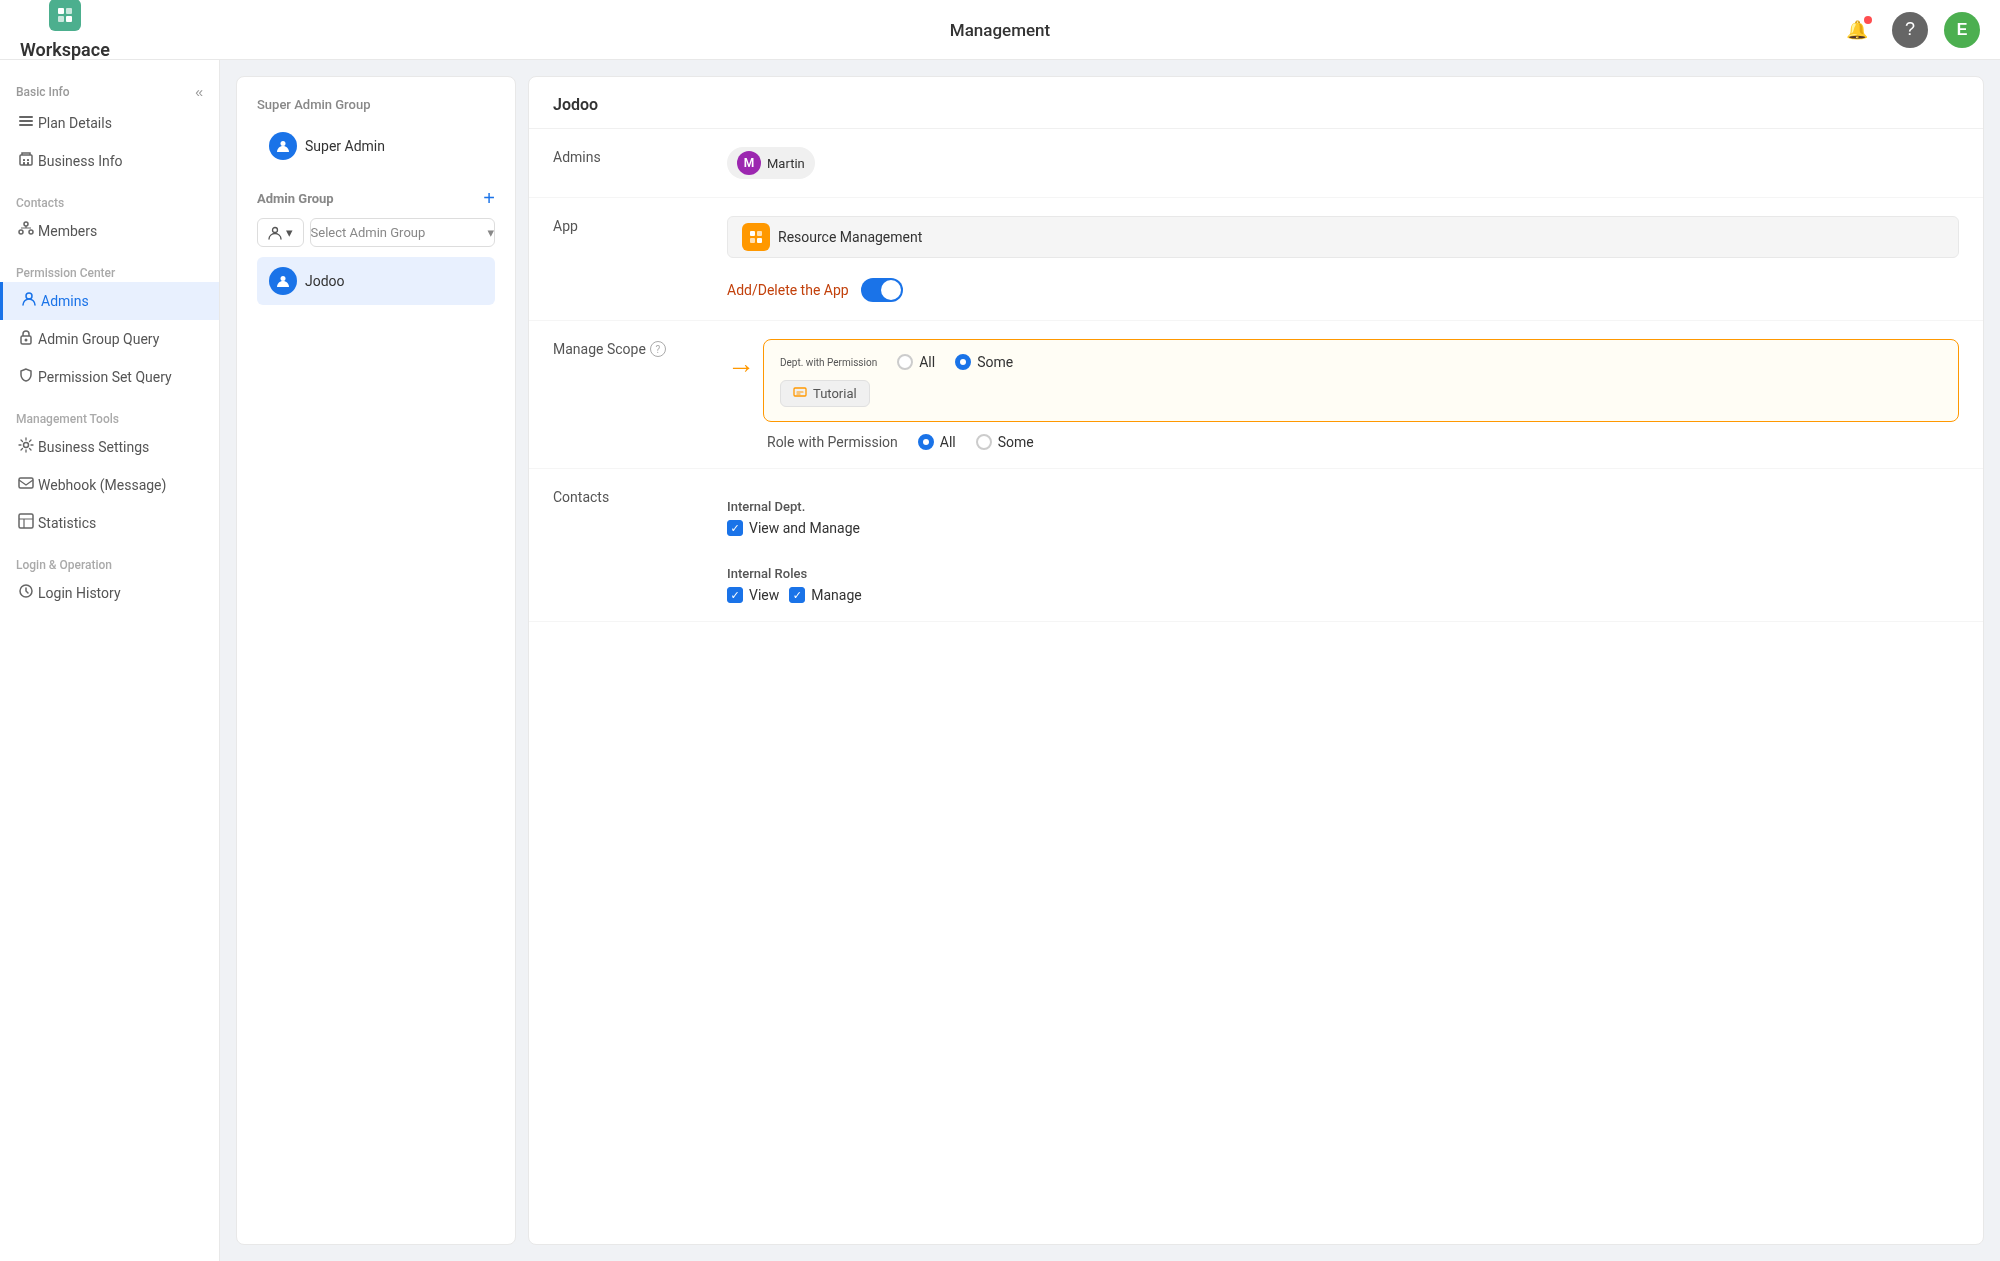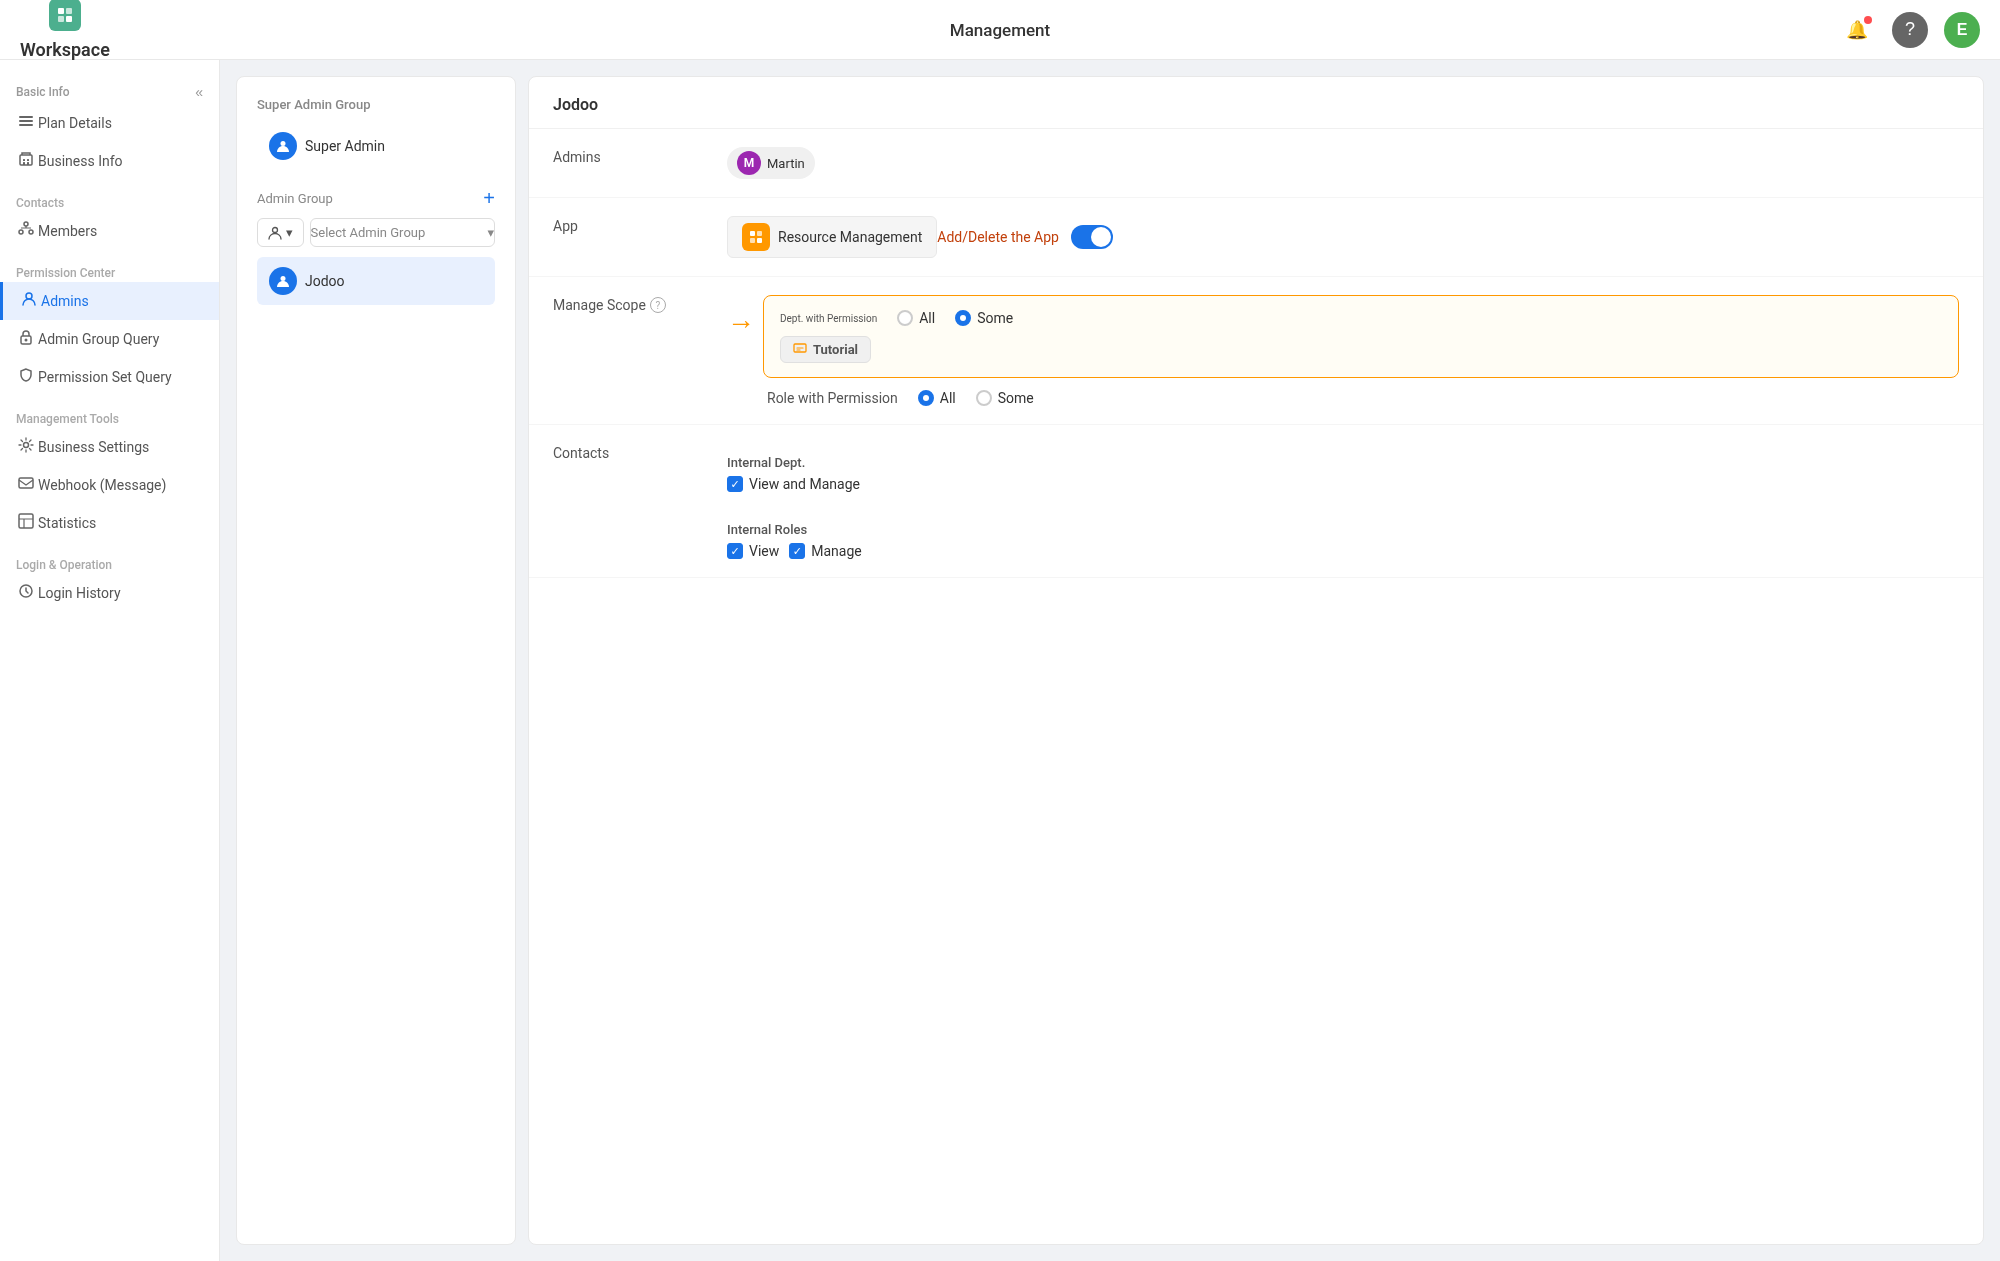--- a/index.html
+++ b/index.html
@@ -34,21 +34,21 @@
 
     
     .main { flex: 1; overflow-y: auto; display: flex; gap: 0; padding: 16px; background: #f0f2f5; }
 
     
     .left-panel { width: 280px; flex-shrink: 0; background: #fff; border-radius: 8px; padding: 20px; margin-right: 12px; border: 1px solid #e8e8e8; }
     .panel-section-label { font-size: 13px; color: #888; font-weight: 500; margin-bottom: 12px; }
     .super-admin-item { display: flex; align-items: center; gap: 8px; padding: 8px 12px; border-radius: 6px; cursor: pointer; }
     .user-avatar-blue { width: 28px; height: 28px; border-radius: 50%; background: #1a73e8; color: #fff; display: flex; align-items: center; justify-content: center; font-size: 14px; }
     .admin-group-header { display: flex; align-items: center; justify-content: space-between; margin-top: 20px; margin-bottom: 10px; }
-    .admin-group-title { font-size: 13px; color: #888; font-weight: 400; }
+    .admin-group-title { font-size: 13px; color: #888; font-weight: 700; }
     .add-btn { background: none; border: none; cursor: pointer; color: #1a73e8; font-size: 20px; font-weight: 300; line-height: 1; }
     .select-group-row { display: flex; align-items: center; gap: 6px; margin-bottom: 10px; }
     .icon-filter-btn { display: flex; align-items: center; gap: 4px; padding: 6px 10px; border: 1px solid #ddd; border-radius: 6px; background: #fff; cursor: pointer; color: #555; font-size: 13px; }
     .select-dropdown { flex: 1; display: flex; align-items: center; justify-content: space-between; padding: 6px 0; border: 1px solid #ddd; border-radius: 6px; background: #fff; cursor: pointer; color: #888; font-size: 13px; }
     .group-item { display: flex; align-items: center; gap: 8px; padding: 10px 12px; border-radius: 6px; cursor: pointer; background: #e8f0fe; }
 
     
     .right-panel { flex: 1; background: #fff; border-radius: 8px; border: 1px solid #e8e8e8; overflow: hidden; }
     .right-panel-title { font-size: 16px; font-weight: 600; padding: 18px 24px 14px; border-bottom: 1px solid #f0f0f0; }
     .detail-row { display: flex; align-items: flex-start; padding: 18px 24px; border-bottom: 1px solid #f5f5f5; gap: 24px; }
@@ -60,21 +60,21 @@
     .app-icon { width: 28px; height: 28px; border-radius: 6px; background: #ff9800; color: #fff; display: flex; align-items: center; justify-content: center; font-size: 14px; }
     .toggle-switch { width: 42px; height: 24px; border-radius: 12px; background: #1a73e8; position: relative; cursor: pointer; display: inline-block; }
     .toggle-knob { position: absolute; width: 20px; height: 20px; border-radius: 50%; background: #fff; top: 2px; right: 2px; transition: 0.2s; }
     .manage-scope-box { border: 1.5px solid #ff9800; border-radius: 8px; background: #fffdf5; padding: 14px 16px; flex: 1; }
     .scope-radio-row { display: flex; align-items: center; gap: 20px; margin-bottom: 10px; }
     .scope-label { font-size: 10px; color: #555; flex-shrink: 0; }
     .radio-option { display: flex; align-items: center; gap: 6px; cursor: pointer; }
     .radio-circle { width: 16px; height: 16px; border-radius: 50%; border: 2px solid #1a73e8; background: #1a73e8; display: flex; align-items: center; justify-content: center; }
     .radio-circle-empty { width: 16px; height: 16px; border-radius: 50%; border: 2px solid #ccc; background: #fff; }
     .radio-dot { width: 6px; height: 6px; border-radius: 50%; background: #fff; }
-    .scope-tag { display: flex; align-items: center; gap: 6px; padding: 4px 12px; border-radius: 6px; background: #f0f0f0; border: 1px solid #e0e0e0; font-size: 13px; color: #555; font-weight: bold; }
+    .scope-tag { display: flex; align-items: center; gap: 6px; padding: 4px 12px; border-radius: 6px; background: #f0f0f0; border: 1px solid #e0e0e0; font-size: 13px; color: #555; }
     .scope-tag-icon { color: #ff9800; font-size: 14px; }
     .arrow-indicator { color: #ff9800; font-size: 28px; margin-right: 8px; padding-top: 8px; flex-shrink: 0; }
     .checkbox-item { display: flex; align-items: center; gap: 6px; cursor: pointer; }
     .checkbox-box { width: 16px; height: 16px; border-radius: 3px; background: #1a73e8; display: flex; align-items: center; justify-content: center; color: #fff; font-size: 11px; border: 1px solid #1a73e8; }
     .contacts-sub { display: flex; flex-direction: column; gap: 18px; flex: 1; }
     .contact-group { display: flex; flex-direction: column; gap: 6px; margin-top: 12px; }
     .contact-group-label { font-size: 13px; color: #555; font-weight: 500; }
     .contact-group-items { display: flex; align-items: center; gap: 10px; flex-wrap: wrap; }
   </style>
 </head>
@@ -270,21 +270,21 @@
           <div class="admin-tag">
             <div class="admin-avatar">M</div>
             <span>Martin</span>
           </div>
         </div>
       </div>
 
       <div class="detail-row">
         <div class="detail-label">App</div>
         <div class="detail-value">
-          <div style="display:flex; flex-direction: row; gap: 0; flex: 1;">
+          <div style="display:flex; flex-direction: column; gap: 20px; flex: 1;">
             <div class="app-tag">
               <div class="app-icon">
                 <svg width="14" height="14" viewBox="0 0 14 14" fill="none">
                     <rect x="1" y="1" width="5" height="5" rx="1" fill="white"></rect>
                     <rect x="8" y="1" width="5" height="5" rx="1" fill="white" opacity="0.7"></rect>
                     <rect x="1" y="8" width="5" height="5" rx="1" fill="white" opacity="0.7"></rect>
                     <rect x="8" y="8" width="5" height="5" rx="1" fill="white"></rect>
                   </svg>
               </div>
               <span>Resource Management</span>

